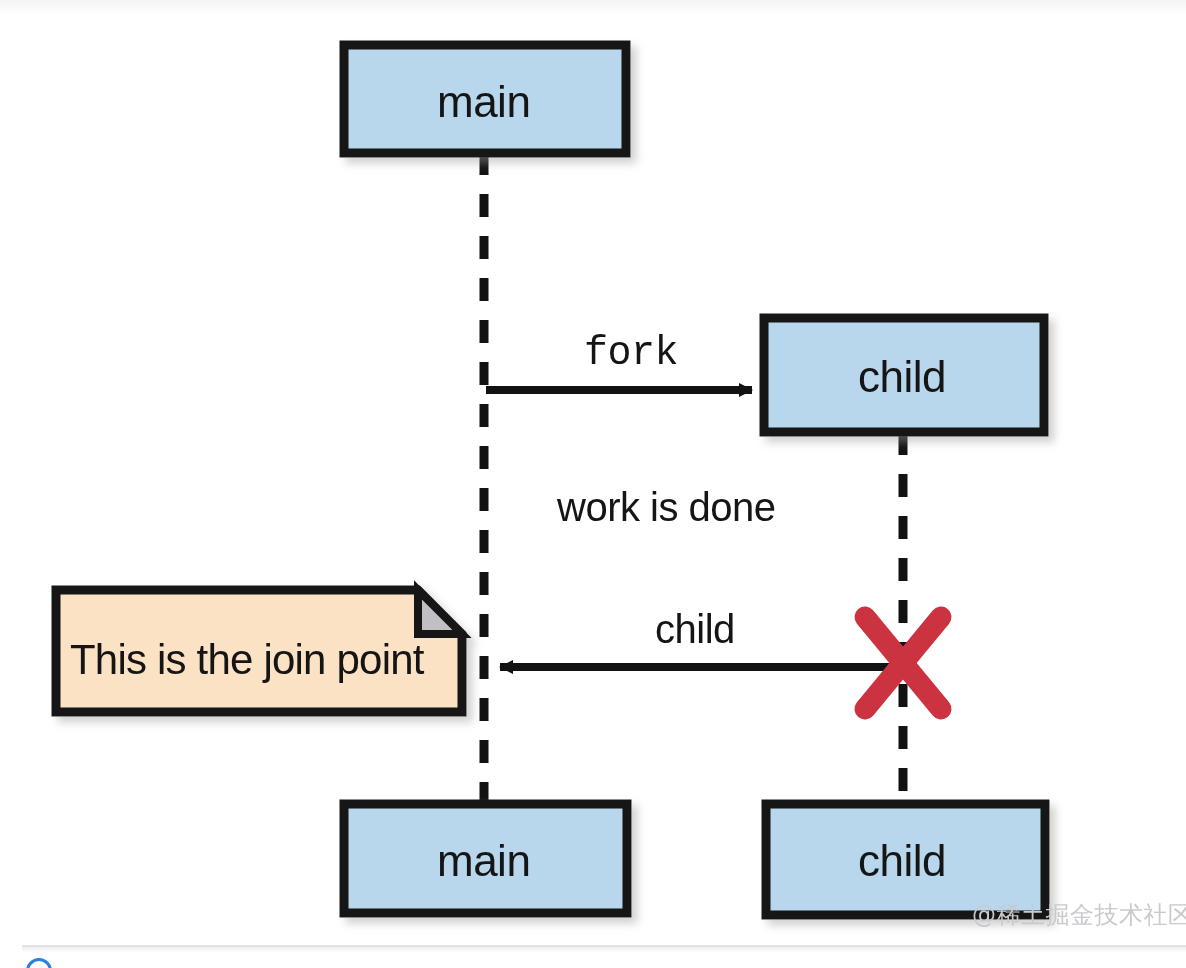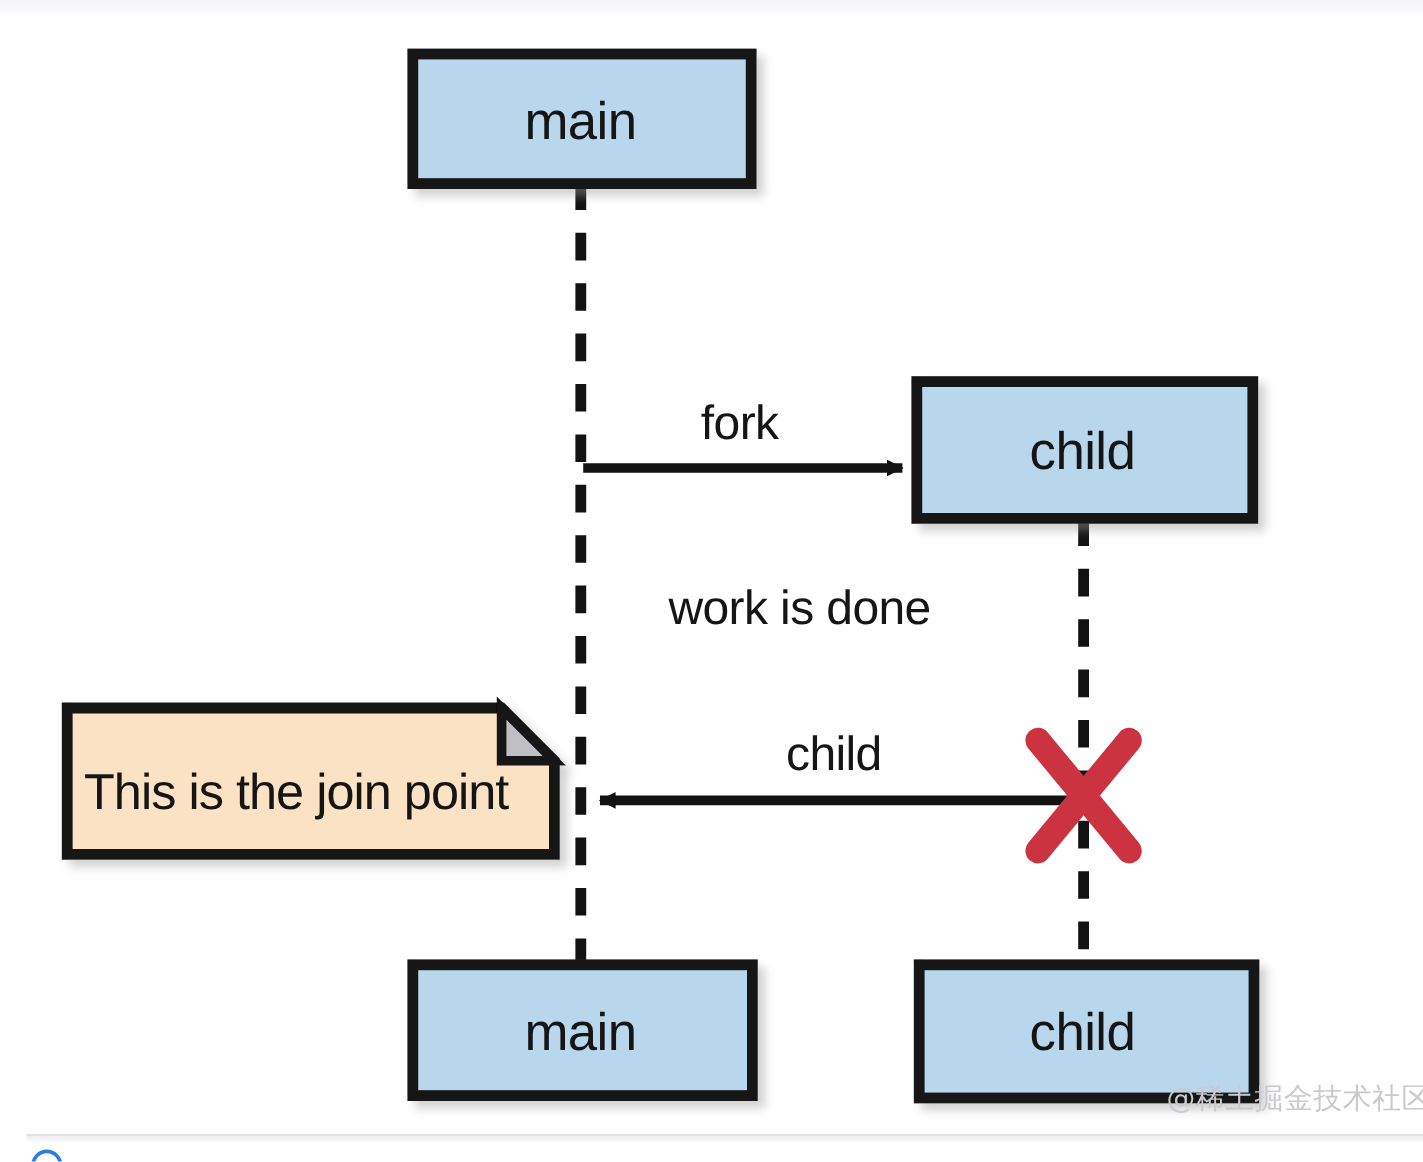--- a/index.html
+++ b/index.html
@@ -144,21 +144,21 @@
   </svg>
 
   <div class="lbl box-label" style="left:437px; top:77px;">main</div>
 
   <div class="lbl box-label" style="left:858px; top:352px;">child</div>
 
   <div class="lbl box-label" style="left:437px; top:836px;">main</div>
 
   <div class="lbl box-label" style="left:858px; top:836px;">child</div>
 
-  <div class="lbl edge-label" style="left:584px; top:331px;">fork</div>
+  <div class="lbl edge-label" style="left:584px; top:331px;font-family:Liberation Mono, monospace;">fork</div>
 
   <div class="lbl edge-label" style="left:655px; top:607px;">child</div>
 
   <div class="lbl edge-label" style="left:557px; top:485px;">work is done</div>
 
   <div class="lbl note-label" style="left:70px; top:636px;">This is the join point</div>
 
   <div class="watermark">@稀土掘金技术社区</div>
 
   <div class="bottom-divider"></div>

